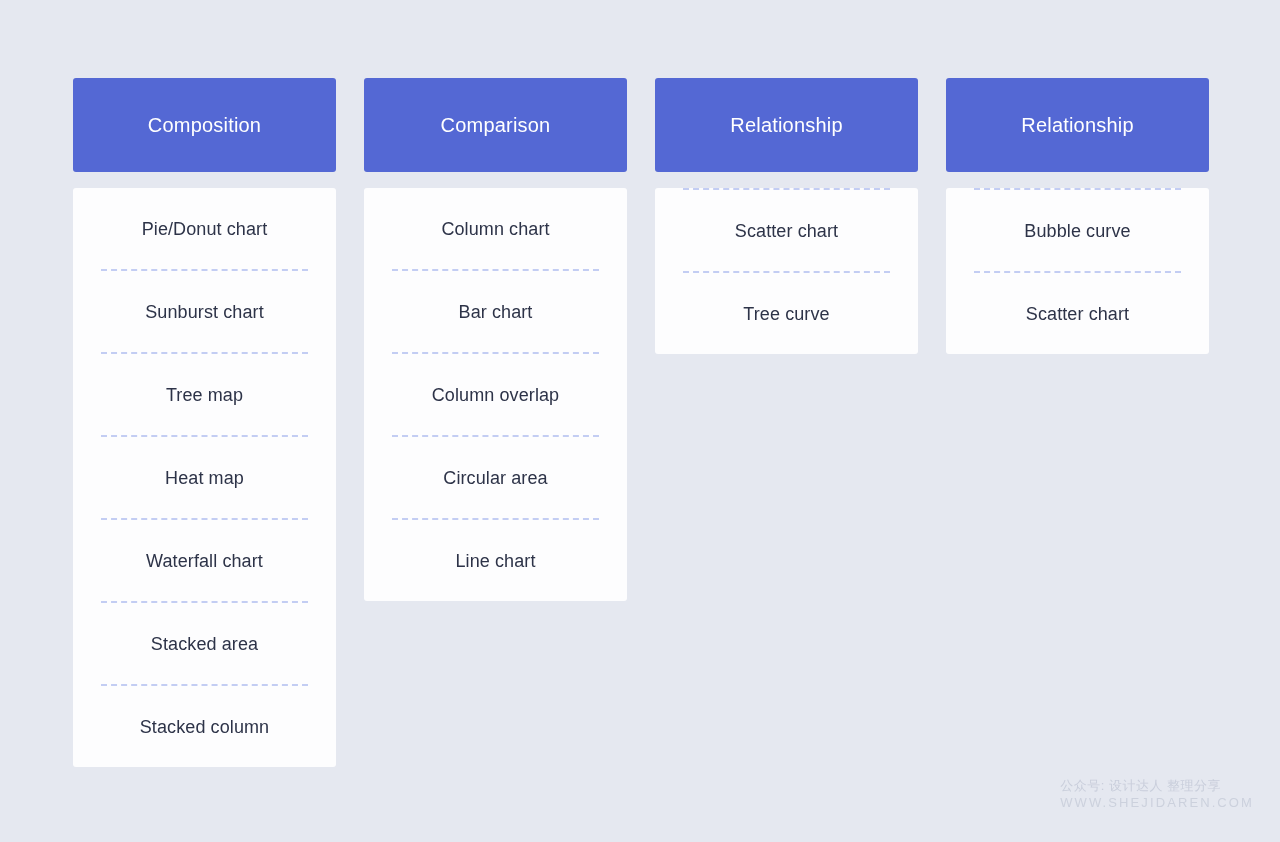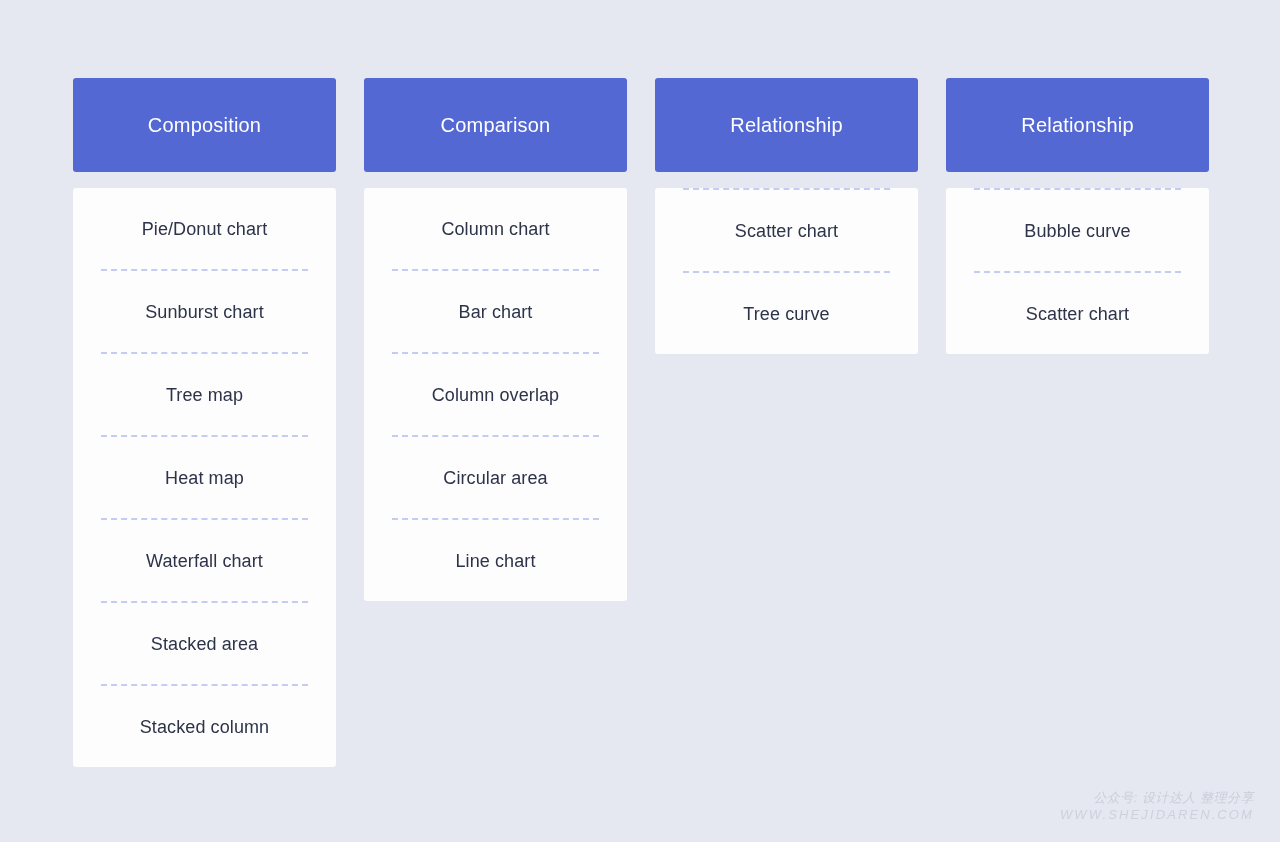--- a/index.html
+++ b/index.html
@@ -75,24 +75,22 @@
 
   .divider {
     height: 0;
     margin: 0 28px;
     border-top: 2px dashed #c3cdf3;
   }
 
   #watermark {
     position: absolute;
     right: 26px;
-    bottom: 18px;
-    text-align: right;
+    bottom: 30px;
     user-select: none;
-    font-style: italic;
   }
   .wm-line1 {
     font-size: 13px;
     color: #c9cedb;
     letter-spacing: 0.5px;
     line-height: 1.35;
     white-space: nowrap;
   }
   .wm-line2 {
     font-size: 13px;

